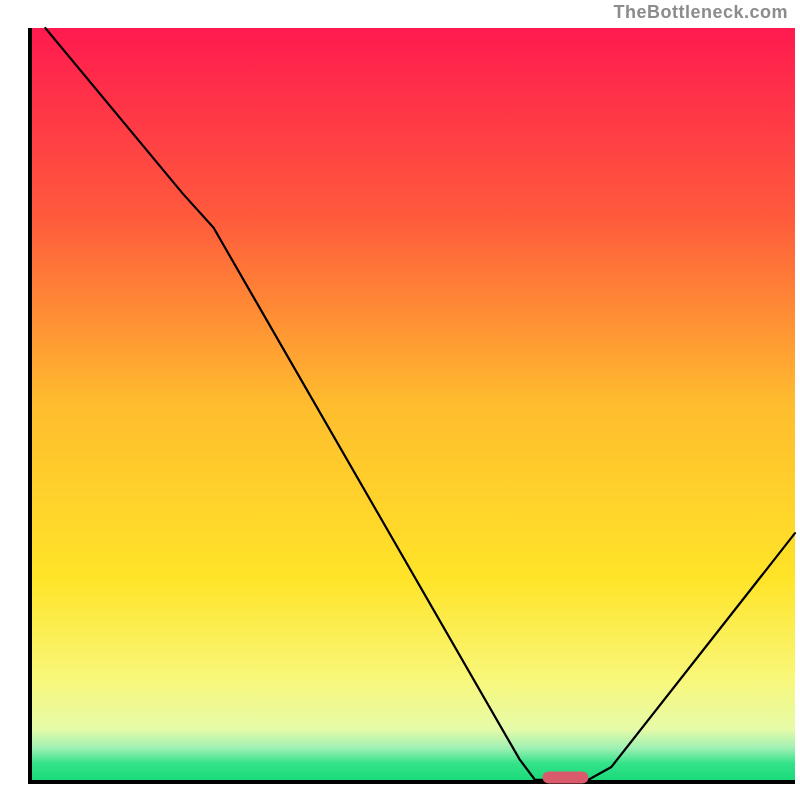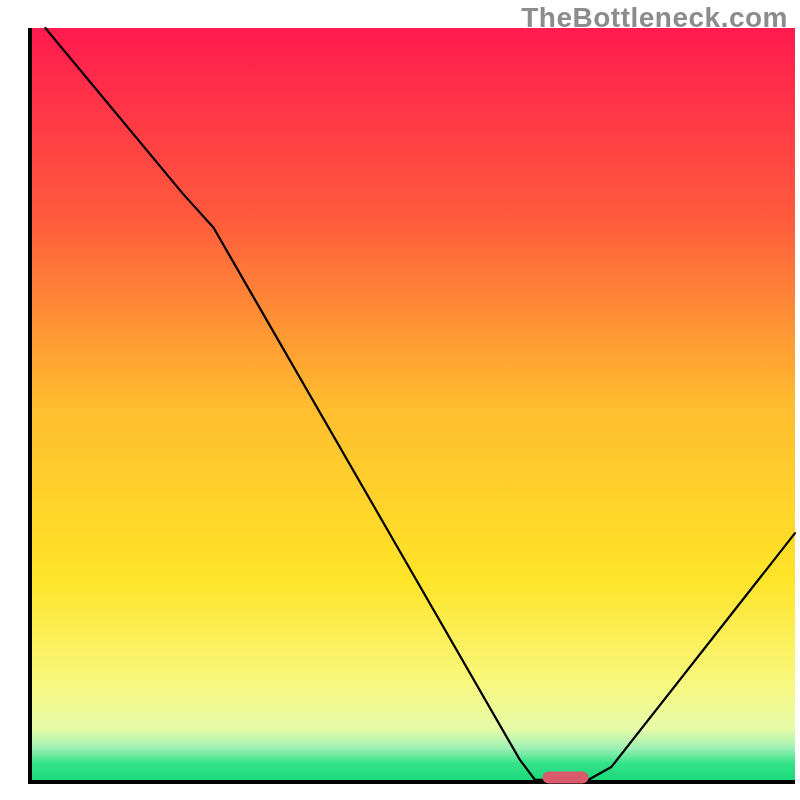--- a/index.html
+++ b/index.html
@@ -13,21 +13,21 @@
   }
   #chart-wrapper {
     position: relative;
     width: 800px;
     height: 800px;
   }
   #watermark {
     position: absolute;
     top: 2px;
     right: 12px;
-    font-size: 28px;
+    font-size: 18px;
     font-weight: 600;
     color: #8c8c8c;
     letter-spacing: 0.5px;
     z-index: 20;
   }
   svg {
     display: block;
   }
 </style>
 </head>

